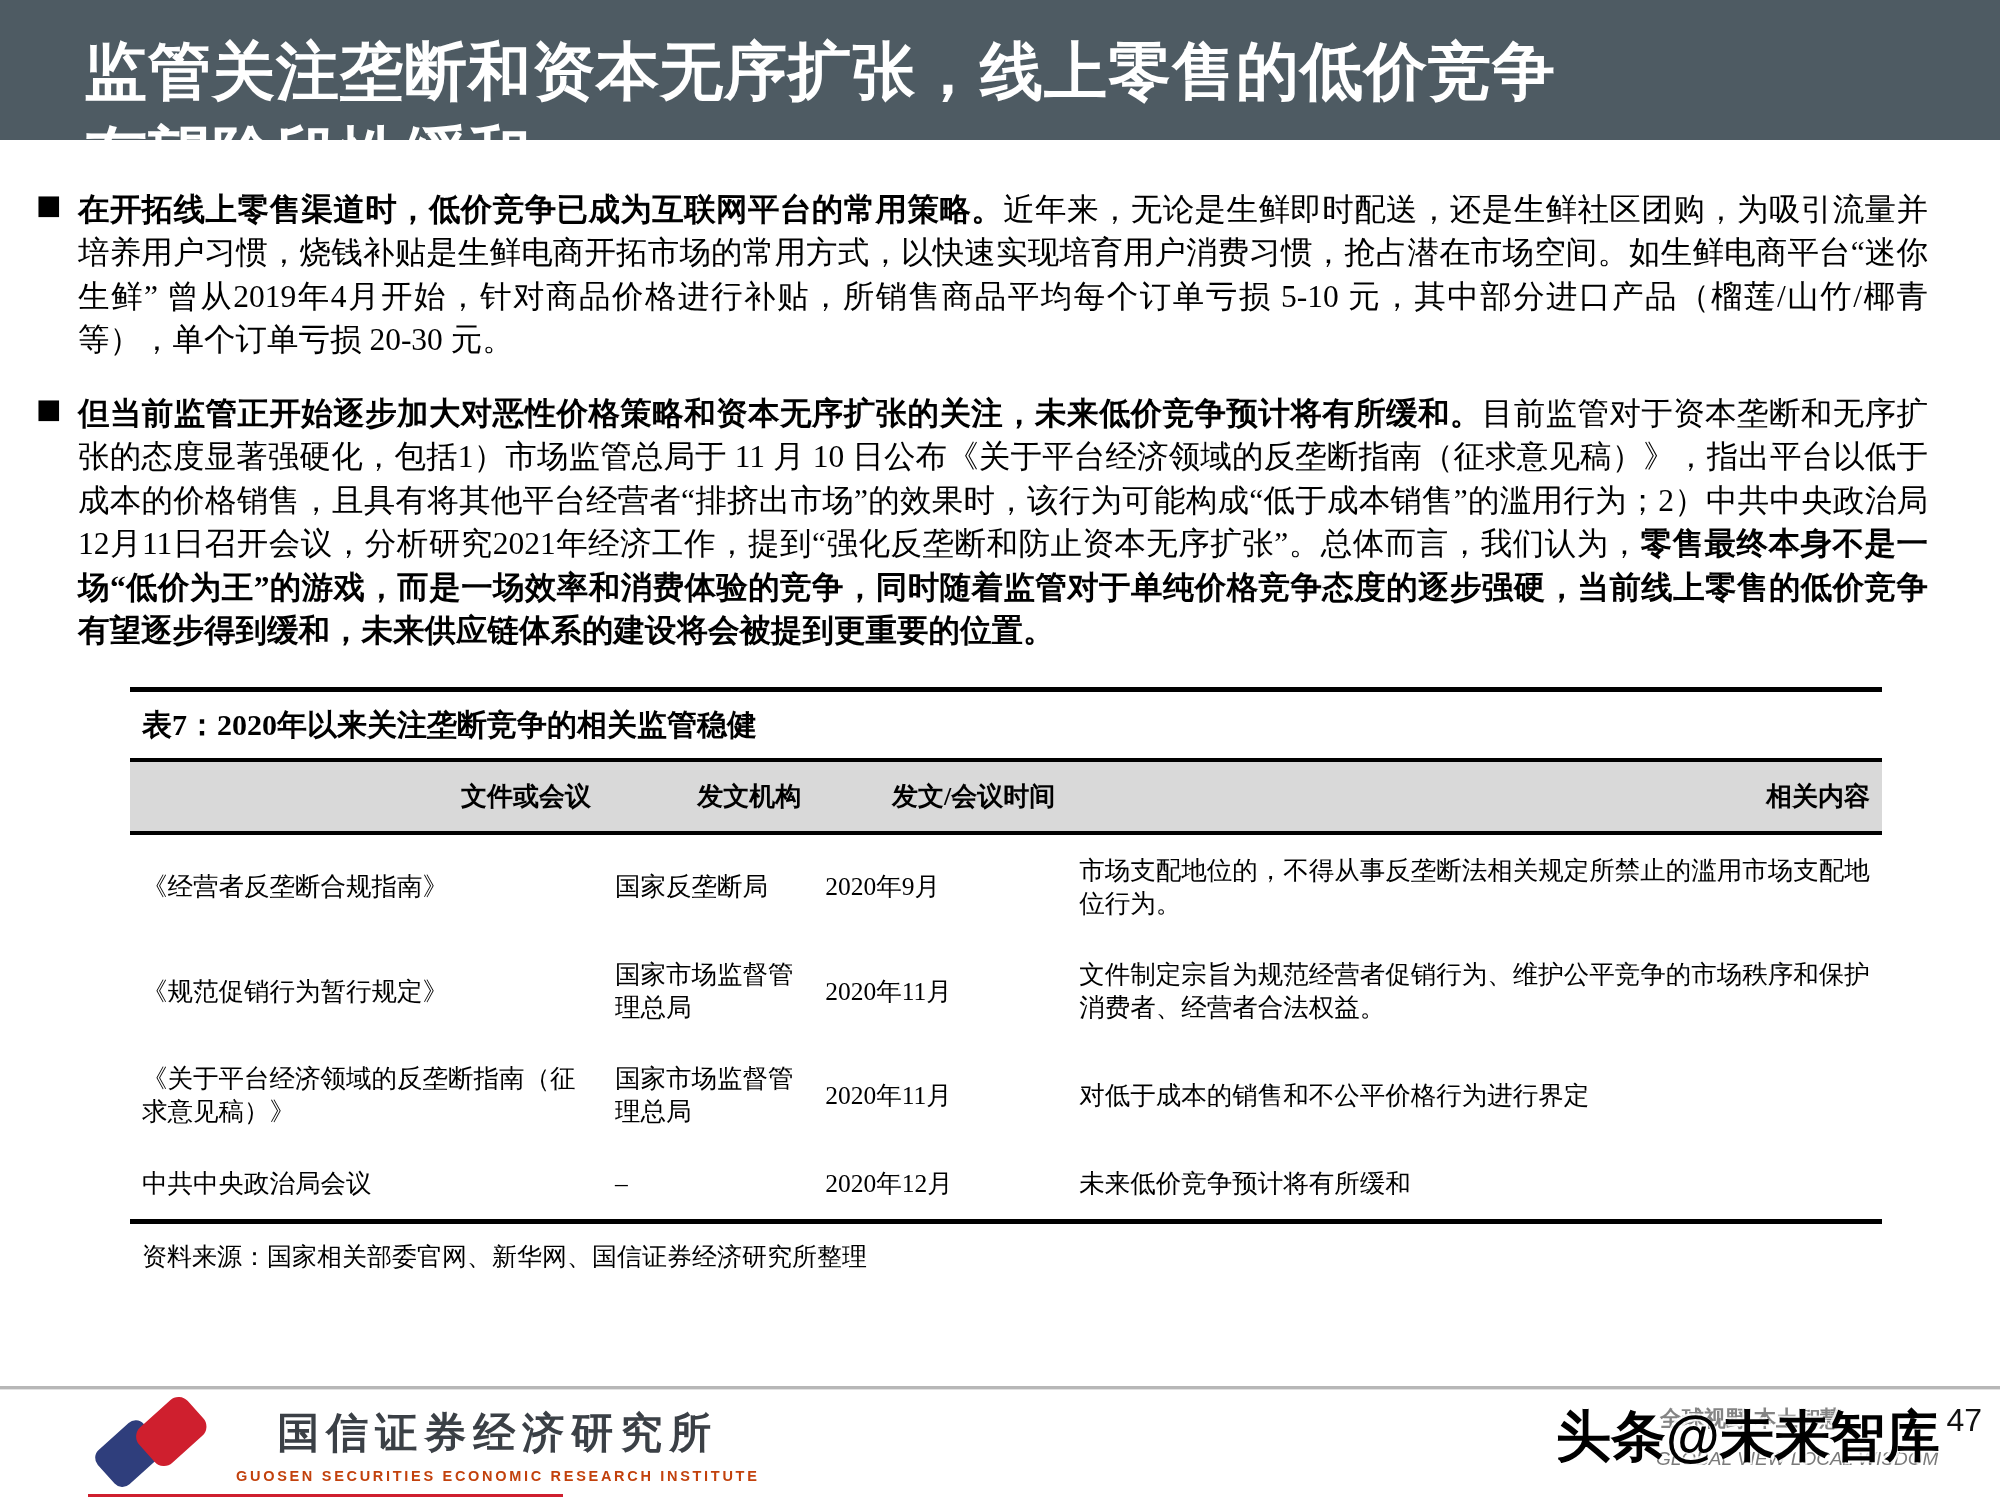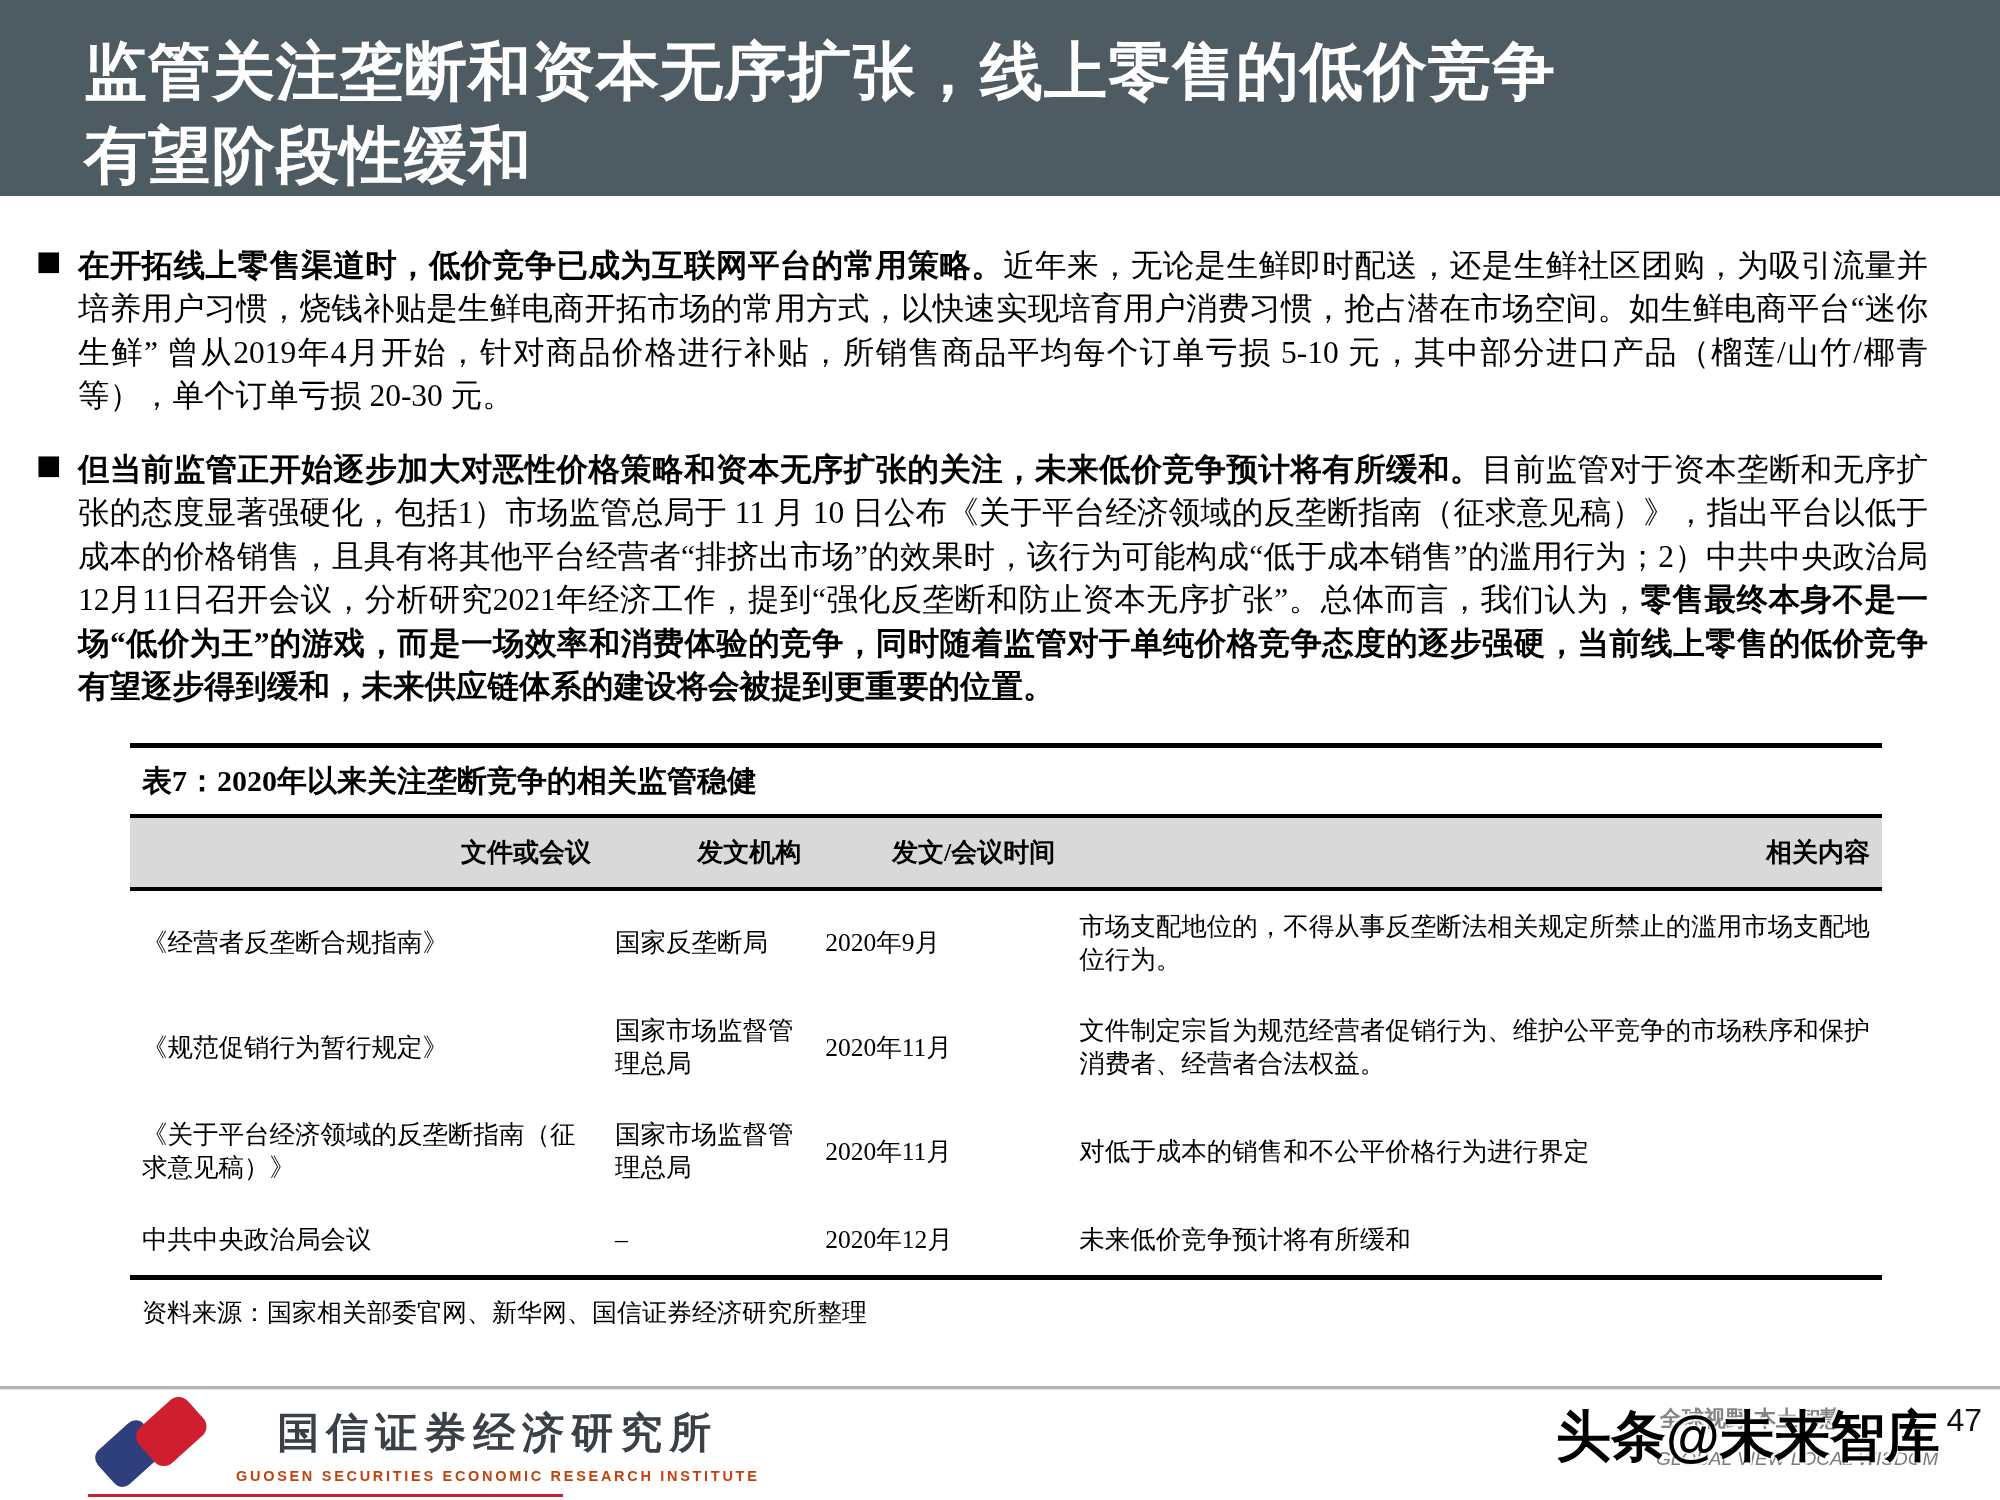--- a/index.html
+++ b/index.html
@@ -1,20 +1,20 @@
 <!DOCTYPE html>
 <html style="--header-bg: #4e5b63; --table-header-bg: #d9d9d9; --logo-blue: #2f3e7c; --logo-red: #cf1f2e;"><head>
 <meta charset="utf-8">
 <style>
   html,body{margin:0;padding:0;background:#ffffff;}
   .slide{position:relative;width:2000px;height:1500px;background:#fff;overflow:hidden;
          font-family:"Liberation Serif","DejaVu Serif",serif;color:#000;}
 
   
-  .band{background:var(--header-bg,#4e5b63);height:196px;box-sizing:border-box;
+  .band{background:var(--header-bg,#4e5b63);height:140px;box-sizing:border-box;
         padding:30px 8px 0 84px;}
   .band h1{margin:0;color:#ffffff;font-size:63px;font-weight:bold;line-height:1.34;
            max-width:1500px;letter-spacing:1px;}
 
   
   .content{padding:26px 40px 0 36px;}
   .bullet{position:relative;padding-left:42px;margin:22px 0 30px 0;width:1892px;box-sizing:border-box;}
   .marker{position:absolute;left:0;top:3px;font-size:27px;line-height:1;
           font-family:"DejaVu Sans","Liberation Sans",sans-serif;}
   .bullet p{margin:0;font-size:31.5px;line-height:1.38;text-align:justify;}

